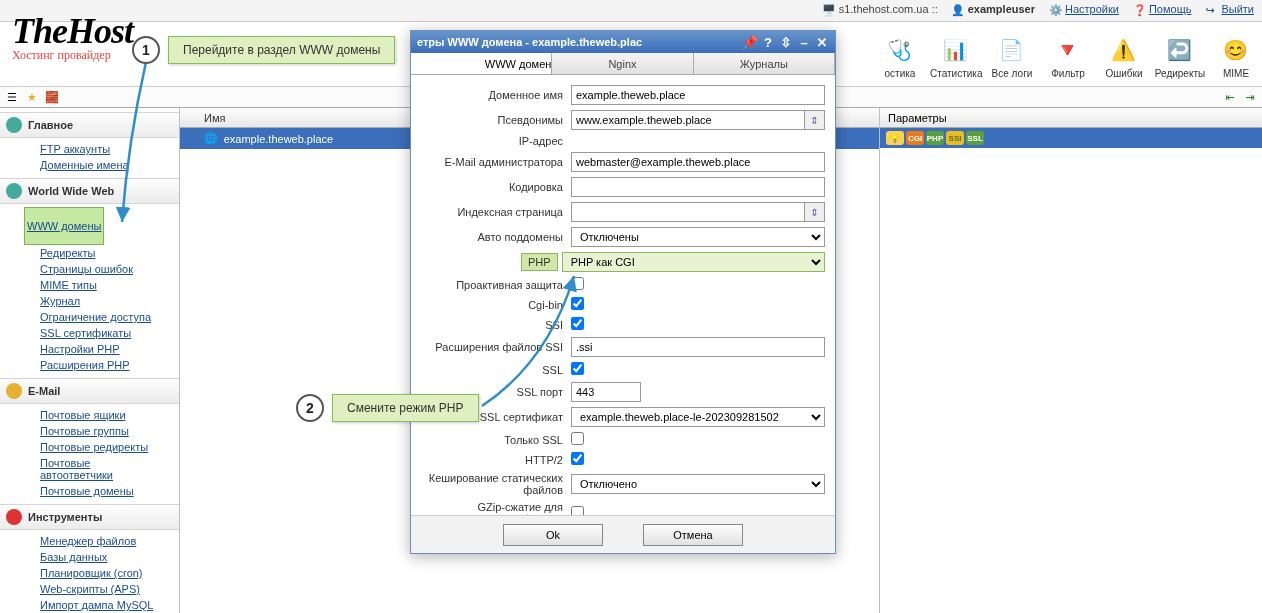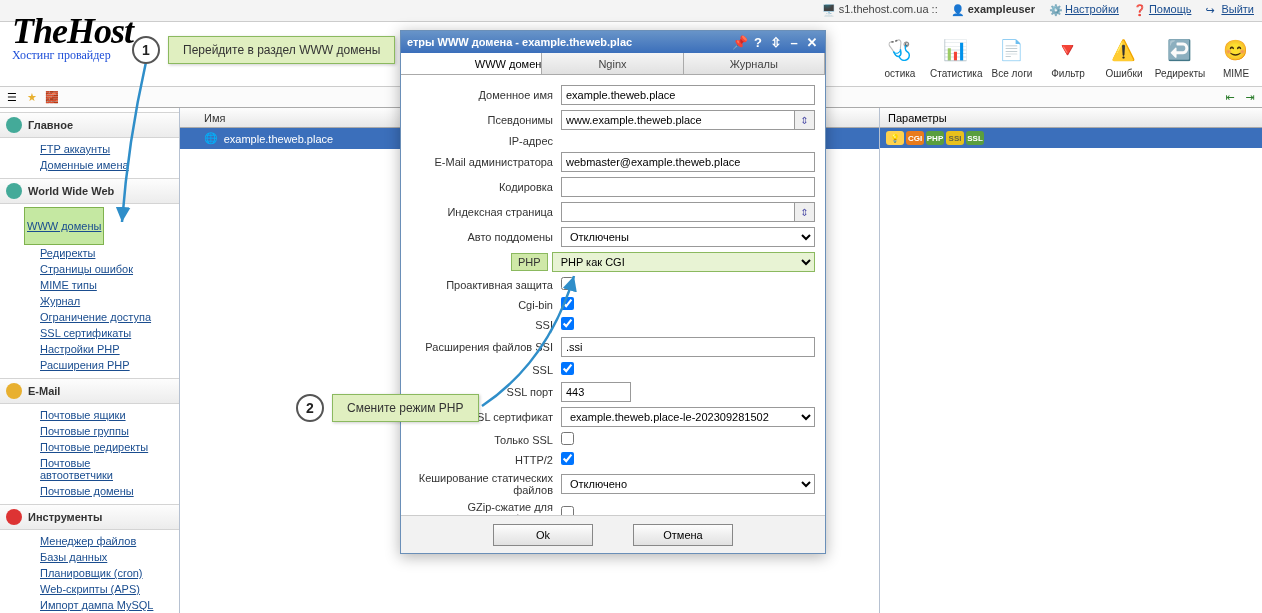--- a/index.html
+++ b/index.html
@@ -6,21 +6,21 @@
 body { width: 1262px; height: 613px; background: #fff; position: relative; overflow: hidden; }
 
 .topbar { height: 22px; background: #f4f4f4; border-bottom: 1px solid #ccc; display: flex; justify-content: flex-end; align-items: center; padding: 0 8px; gap: 14px; }
 .topbar .server { color: #444; }
 .topbar .user { color: #333; font-weight: bold; text-align: center; }
 .topbar a { color: #1a4d8f; text-decoration: underline; cursor: pointer; }
 .topbar .ic { display: inline-block; width: 14px; height: 14px; vertical-align: middle; margin-right: 2px; }
 
 .logo-area { position: absolute; left: 12px; top: 10px; }
 .logo-area .t { font-size: 36px; font-weight: 900; font-style: italic; letter-spacing: -1px; font-family: Georgia, serif; color: #000; }
-.logo-area .sub { font-size: 12px; color: #1d4ed8; font-family: Georgia, serif; margin-top: -4px;}
+.logo-area .sub { font-size: 12px; color: #ef4444; font-family: Georgia, serif; margin-top: -4px;}
 
 .toolbar { position: absolute; top: 28px; right: 0; height: 56px; display: flex; align-items: flex-start; padding-top: 6px; gap: 4px; }
 .toolbar .btn { width: 52px; text-align: center; cursor: pointer; }
 .toolbar .btn .ti { width: 32px; height: 32px; margin: 0 auto 2px; border-radius: 4px; display: flex; align-items: center; justify-content: center; font-size: 20px; }
 .toolbar .btn .tl { font-size: 10px; color: #333; }
 
 .small-iconbar { height: 22px; background: #fbfbfb; border-top: 1px solid #ccc; border-bottom: 1px solid #aaa; display: flex; align-items: center; padding: 0 4px; gap: 4px; position: relative; margin-top: 64px; }
 .small-iconbar .si { width: 16px; height: 16px; cursor: pointer; display: inline-flex; align-items: center; justify-content: center; }
 .small-iconbar .right { margin-left: auto; display: flex; gap: 4px; }
 
@@ -35,21 +35,21 @@
 .mainpanel { flex: 1; display: flex; flex-direction: column; border-right: 1px solid #b6c1d1;}
 .colheader { height: 20px; background: linear-gradient(#fdfdfd,#e8e8e8); border-bottom: 1px solid #aaa; display: flex; align-items: center; padding-left: 24px; color: #333; font-size:11px;}
 .mainpanel .selrow { background: #3b6fbb; color: #fff; padding: 4px 6px 4px 24px; display: flex; align-items: center; gap: 6px; }
 .mainpanel .selrow .dname { color: #fff; }
 
 .paramspanel { width: 382px; display: flex; flex-direction: column; }
 .paramspanel .hdr { height: 20px; background: linear-gradient(#fdfdfd,#e8e8e8); border-bottom: 1px solid #aaa; padding-left: 8px; line-height: 20px; }
 .paramspanel .iconsrow { background: #3b6fbb; padding: 3px 6px; display: flex; gap: 2px; }
 .paramspanel .iconsrow .pi { width: 18px; height: 14px; border-radius: 3px; font-size: 8px; color: #fff; display: inline-flex; align-items: center; justify-content: center; font-weight: bold;}
 
-.dialog { position: absolute; left: 400px; top: 30px; width: 426px; background: #fff; border: 1px solid #6a8fb8; box-shadow: 0 3px 14px rgba(0,0,0,0.3); }
+.dialog { position: absolute; left: 410px; top: 30px; width: 426px; background: #fff; border: 1px solid #6a8fb8; box-shadow: 0 3px 14px rgba(0,0,0,0.3); }
 .dlg-title { height: 22px; background: linear-gradient(#6894c8,#3b6fbb); color: #fff; padding: 0 6px; display: flex; align-items: center; font-weight: bold; font-size: 11px;}
 .dlg-title .dlg-text { flex: 1; white-space: nowrap; overflow: hidden; }
 .dlg-title .dlg-icons { display: flex; gap: 4px; }
 .dlg-title .dic { width: 14px; height: 14px; color: #fff; cursor: pointer; display: inline-flex; align-items: center; justify-content: center; font-size: 13px; }
 .dlg-tabs { height: 22px; display: flex; background: #eee; border-bottom: 1px solid #aaa;}
 .dlg-tabs .tab { flex: 1; text-align: center; line-height: 22px; background: linear-gradient(#f5f5f5,#e1e1e1); border-right: 1px solid #aaa; cursor: pointer; color: #444;}
 .dlg-tabs .tab.active { background: #fff; font-weight: normal; color: #000; text-align: right;}
 .dlg-body { padding: 10px 10px 23px 10px; max-height: 540px; overflow-y: auto; position: relative; }
 .dlg-body .row { display: flex; align-items: center; margin-bottom: 5px; }
 .dlg-body .row label { width: 150px; text-align: right; padding-right: 8px; color: #333; font-size: 11px;}

